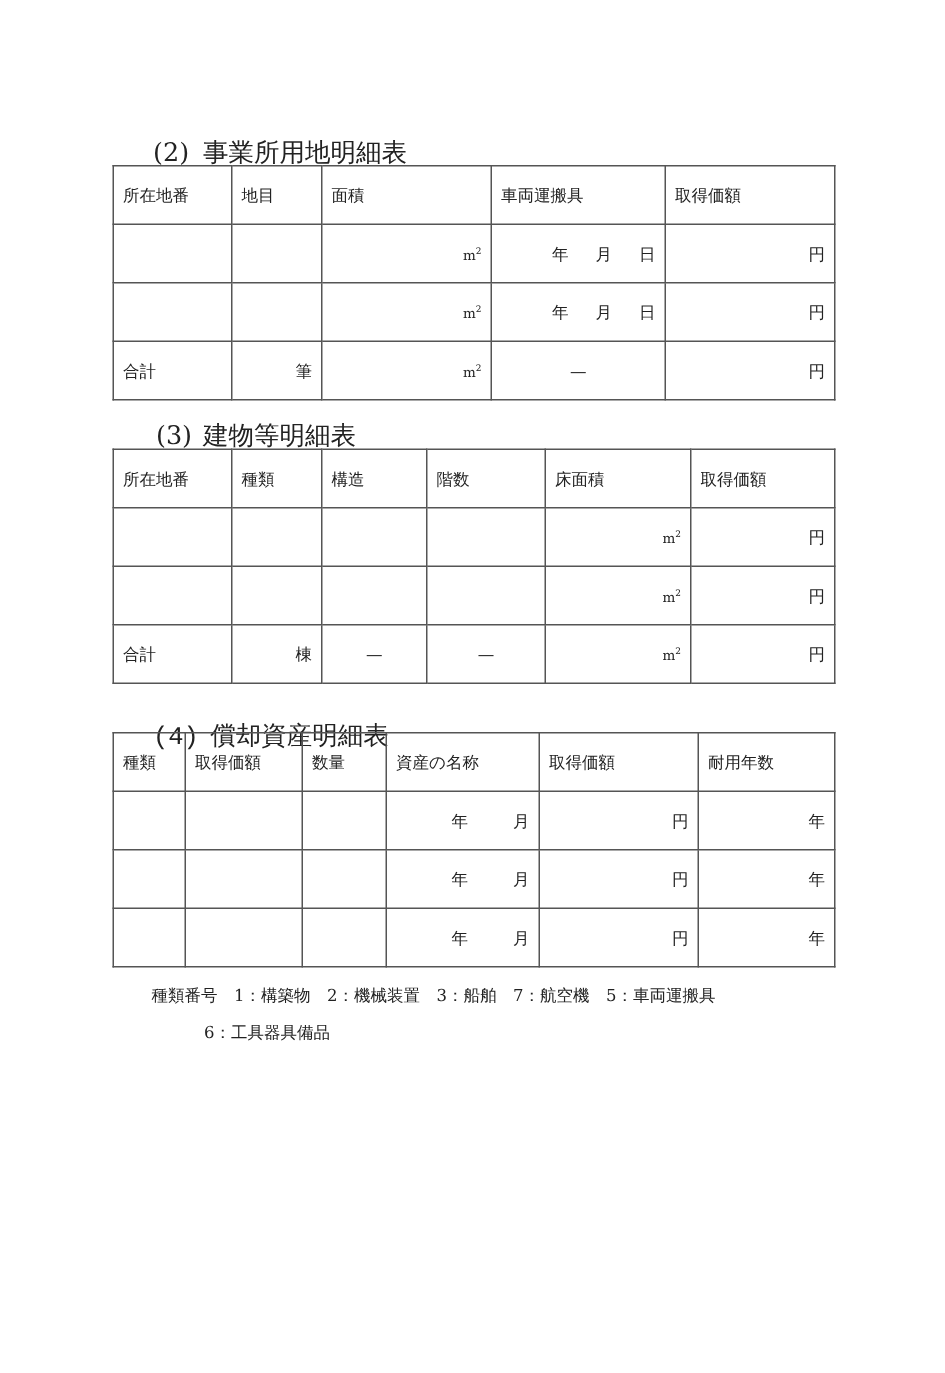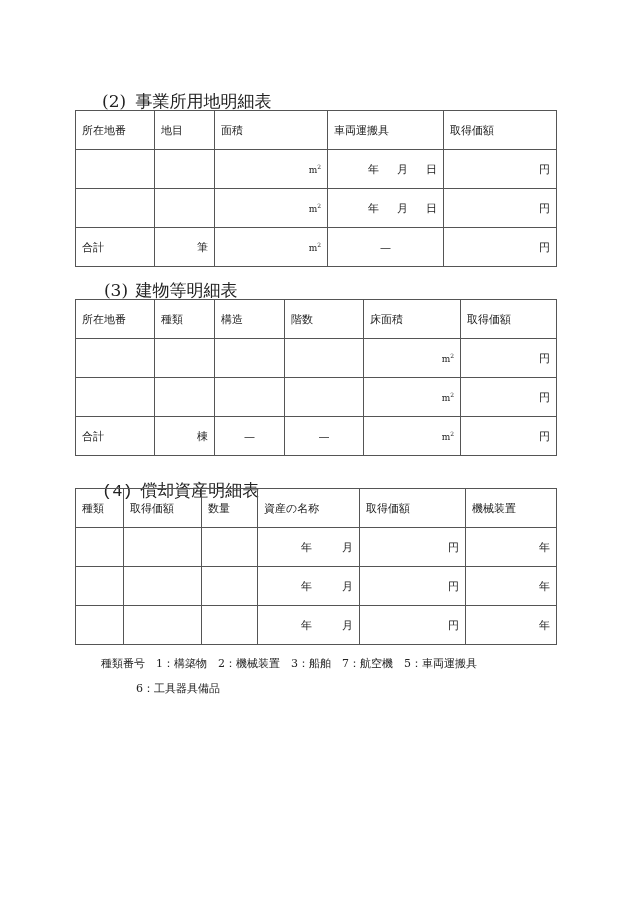--- a/index.html
+++ b/index.html
@@ -135,21 +135,21 @@
       <col style="width:106px">
       <col style="width:91px">
     </colgroup>
   <tbody>
       <tr>
     <td>種類</td>
     <td>取得価額</td>
     <td>数量</td>
     <td>資産の名称</td>
     <td>取得価額</td>
-    <td>機械装置</td>
+    <td>耐用年数</td>
   </tr>
   <tr>
     <td></td>
     <td></td>
     <td></td>
     <td class="r"><span>年</span><span class="gap" style="width:30px"></span><span>月</span></td>
     <td class="r"><span>円</span></td>
     <td class="r"><span>年</span></td>
   </tr>
   <tr>

